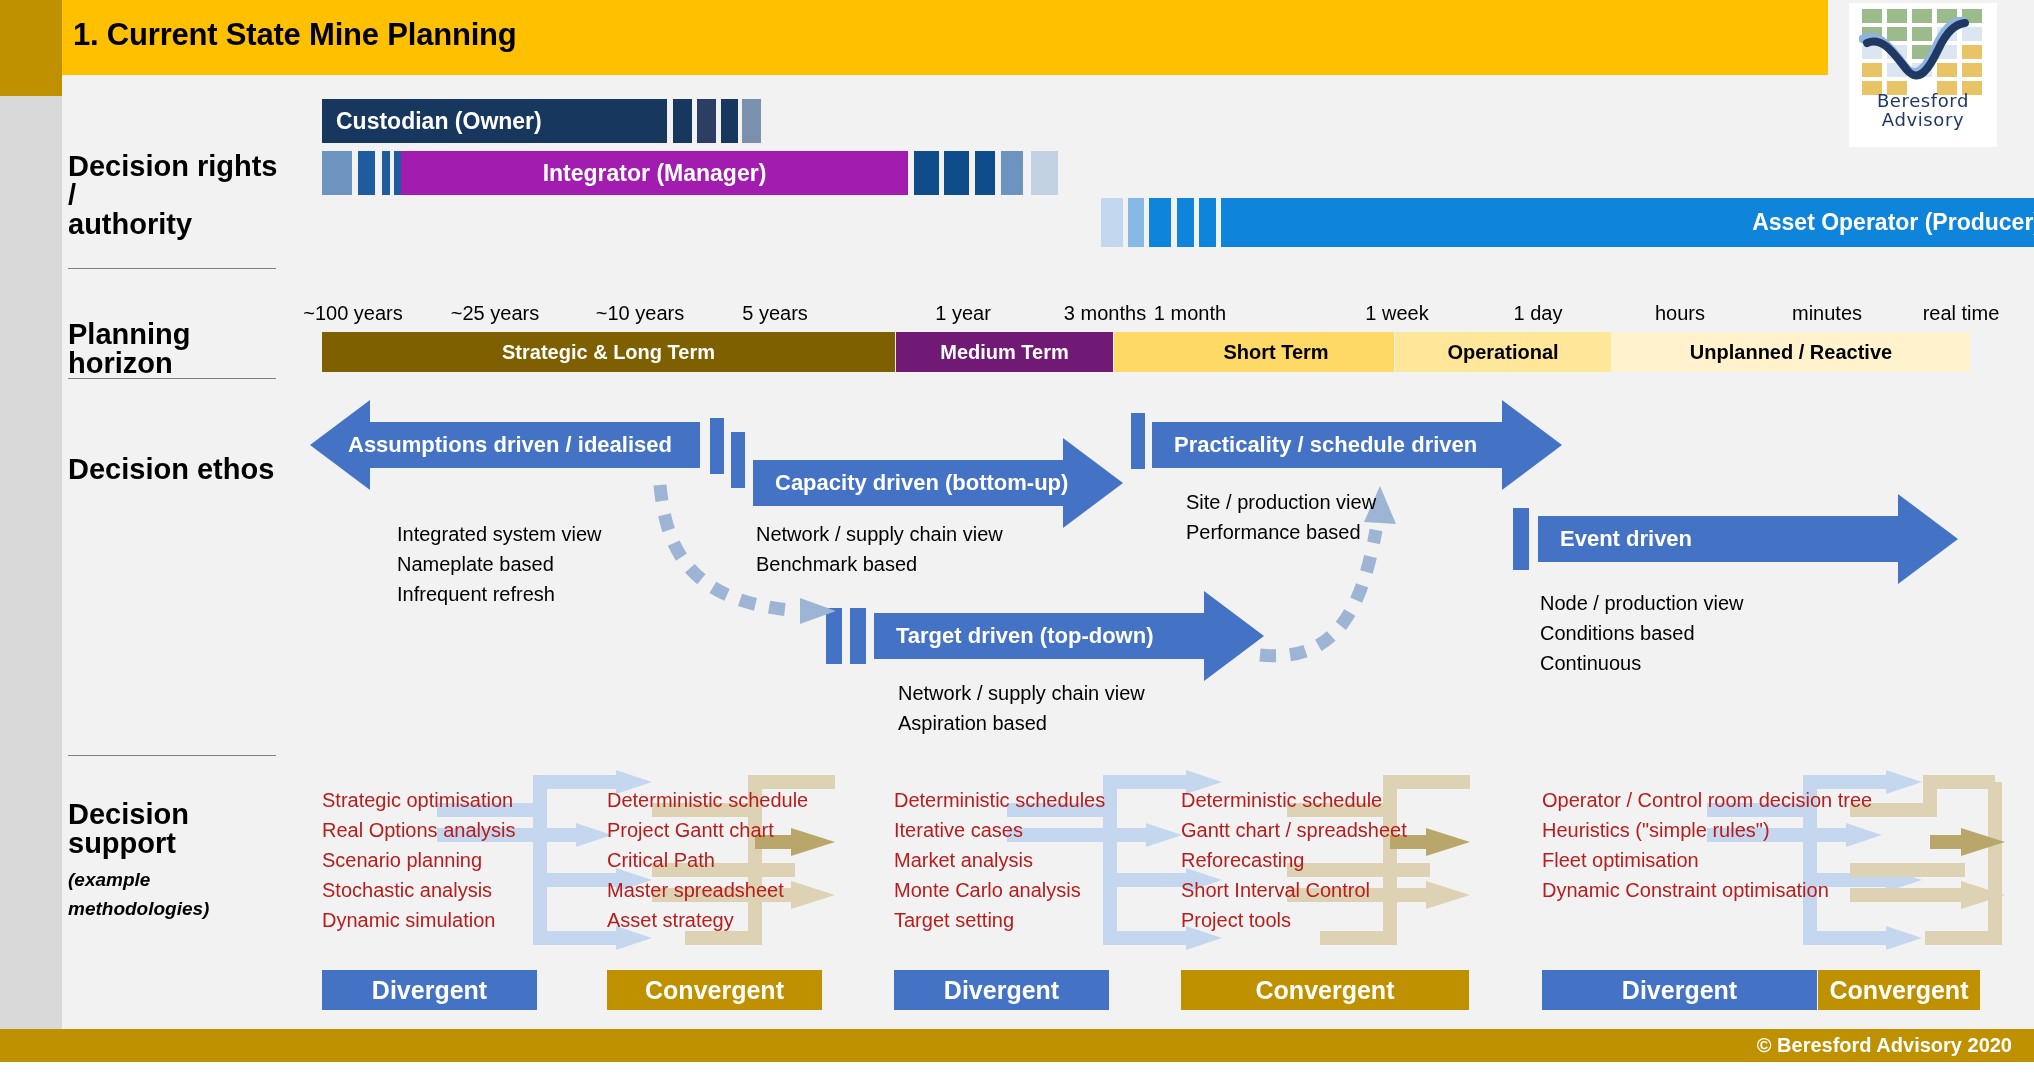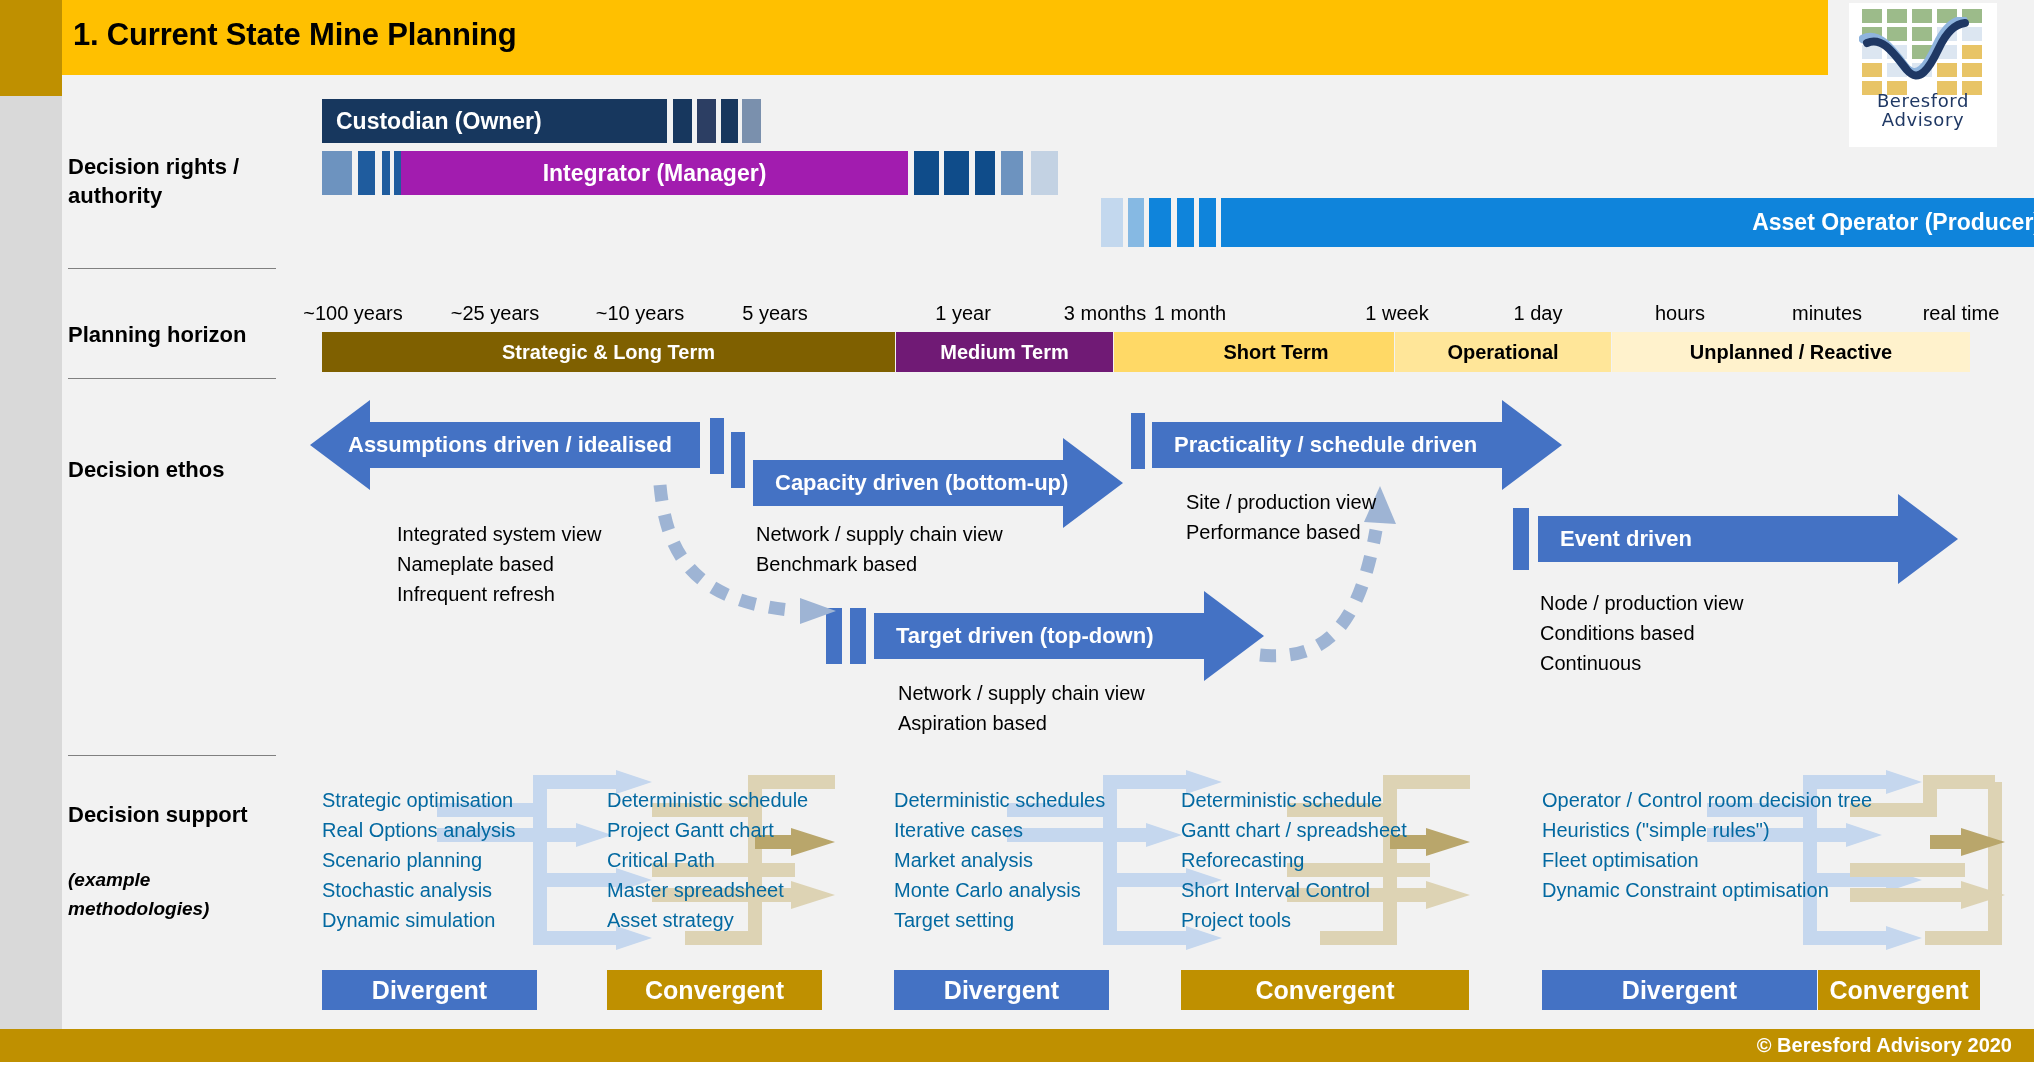--- a/index.html
+++ b/index.html
@@ -58,21 +58,21 @@
   .logo-name {
     position: absolute; left: 0; top: 88px; width: 148px;
     text-align: center; color: #1f3864;
     font-size: 18px; line-height: 19px; font-weight: normal;
     font-family: "DejaVu Sans", sans-serif; letter-spacing: 0.6px;
   }
 
   
   .row-label {
     position: absolute;
-    font-size: 22px; font-weight: bold; color: #000; line-height: 29px;
+    font-size: 29px; font-weight: bold; color: #000; line-height: 29px;
   }
   .row-sub {
     position: absolute; font-size: 19px; font-style: italic;
     font-weight: bold; color: #000; line-height: 29px;
   }
   .divider {
     position: absolute; left: 68px; width: 208px; height: 1px; background: #808080;
   }
 
   
@@ -92,21 +92,21 @@
   .arrow-wrap { position: absolute; }
   .arrow-wrap svg { display: block; }
   .arrow-text {
     position: absolute; color: #fff; font-weight: bold; font-size: 22px;
     white-space: nowrap;
   }
   .tick-seg { position: absolute; background: #4472c4; }
   .notes {
     position: absolute; font-size: 20px; color: #000; line-height: 30px; white-space: nowrap;
   }
-  .ds-list { position: absolute; font-size: 20px; color: #0369a1; line-height: 30px; white-space: nowrap; }
+  .ds-list { position: absolute; font-size: 20px; color: #b91c1c; line-height: 30px; white-space: nowrap; }
   .ds-tag {
     position: absolute; height: 40px; display: flex; align-items: center; justify-content: center;
     color: #fff; font-weight: bold; font-size: 25px;
   }
   .ds-bg { position: absolute; pointer-events: none; }
 </style>
 </head>
 <body>
 
 <div id="slide">

